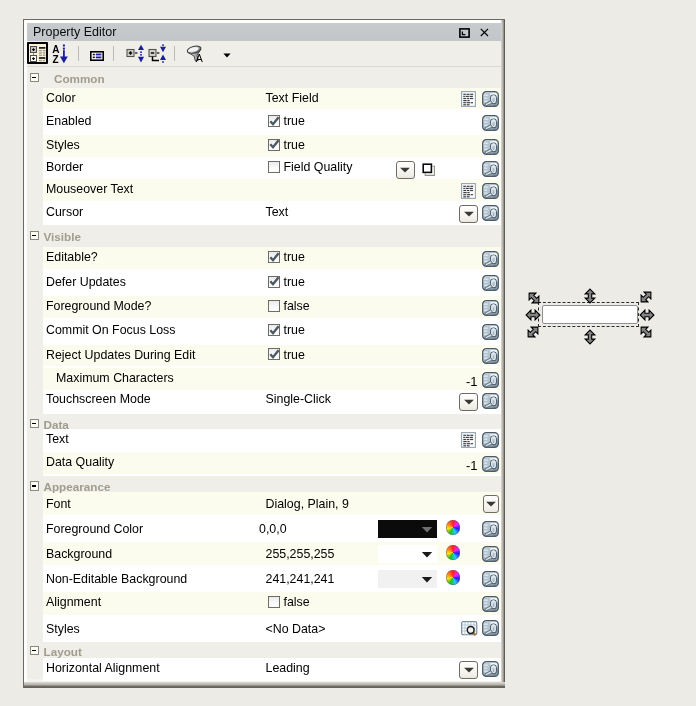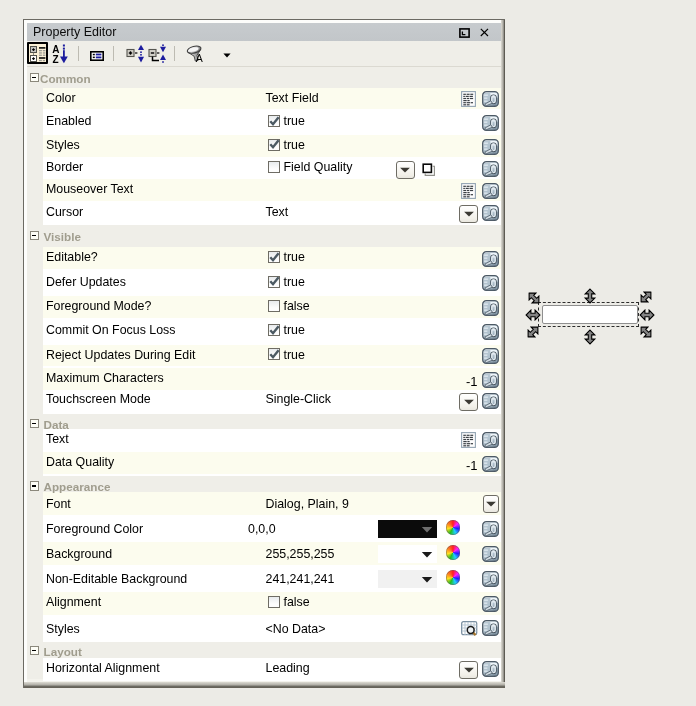--- a/index.html
+++ b/index.html
@@ -133,21 +133,21 @@
 <div class="crm" style="top:296.0px;height:21.5px"></div>
 <div class="crm" style="top:344.6px;height:21.5px"></div>
 <div class="crm" style="top:368.4px;height:21.5px"></div>
 <div class="crm" style="top:452.4px;height:21.5px"></div>
 <div class="crm" style="top:492.2px;height:23.0px"></div>
 <div class="crm" style="top:542.2px;height:23.0px"></div>
 <div class="crm" style="top:592.2px;height:23.0px"></div>
 <div class="mbox" style="left:29.5px;top:72.9px">
     <i></i>
   </div>
-<div class="hdt" style="left:40px;top:73.1px">Common</div>
+<div class="hdt" style="left:54px;top:73.1px">Common</div>
 <div class="mbox" style="left:29.5px;top:230.5px">
     <i></i>
   </div>
 <div class="hdt" style="left:43.5px;top:230.7px">Visible</div>
 <div class="mbox" style="left:29.5px;top:418.6px">
     <i></i>
   </div>
 <div class="hdt" style="left:43.5px;top:418.8px">Data</div>
 <div class="mbox" style="left:29.5px;top:481.2px">
     <i></i>
@@ -458,21 +458,21 @@
     <path d="M2 2 L8.2 2 L8.2 14 L2 14 Z" fill="#aebfcc" opacity="0.8"></path>
     <path d="M8.6 1.9 L14.3 1.9 Q15.5 2.8 15.4 4.6 L15.4 6.8 L8.6 6.2 Z" fill="#eef5fa"></path>
     <rect x="2.1" y="3.6" width="3.8" height="1.1" fill="#e9f0f5"></rect>
     <rect x="2.1" y="6.6" width="3.2" height="1.1" fill="#e9f0f5"></rect>
     <rect x="2.1" y="9.6" width="3.4" height="1.1" fill="#e9f0f5"></rect>
     <rect x="8.7" y="4" width="5.6" height="8.6" rx="2.8" fill="none" stroke="#47545e" stroke-width="1.1"></rect>
     <rect x="9.8" y="5" width="3.4" height="6.6" rx="1.7" fill="none" stroke="#e2eaf0" stroke-width="1.4"></rect>
     <path d="M2.6 13.2 L8.8 9.8 L10.4 12.2 L4.6 14.6 Z" fill="#d3dde4" stroke="#5b6974" stroke-width="0.9"></path>
     <path d="M4.2 14.8 Q10 15.8 14 13.6 L14.4 14.4 Q9 16.2 3.6 15.3 Z" fill="#5b6a75" opacity="0.5"></path>
   </svg>
-<div class="lab" style="left:46px;top:368.4px">Maximum Characters</div>
+<div class="lab" style="left:56px;top:368.4px">Maximum Characters</div>
 <div class="lab" style="left:430px;top:370.9px;width:47.5px;text-align:right;font-size:13px">-1</div>
 <svg class="abs" style="left:481.5px;top:371.9px" width="17" height="16" viewBox="0 0 17 16">
     <defs>
       <linearGradient id="gdb" x1="0" y1="0" x2="0.55" y2="1">
         <stop offset="0" stop-color="#eef4f8"></stop>
         <stop offset="0.5" stop-color="#c2d1db"></stop>
         <stop offset="1" stop-color="#8a9dac"></stop>
       </linearGradient>
     </defs>
     <rect x="0.7" y="0.7" width="15.6" height="14.6" rx="3.6" fill="url(#gdb)" stroke="#4d5a66" stroke-width="1.3"></rect>
@@ -573,21 +573,21 @@
     <path d="M4.2 14.8 Q10 15.8 14 13.6 L14.4 14.4 Q9 16.2 3.6 15.3 Z" fill="#5b6a75" opacity="0.5"></path>
   </svg>
 <div class="lab" style="left:46px;top:493.7px">Font</div>
 <div class="lab" style="left:265.5px;top:493.7px">Dialog, Plain, 9</div>
 <div class="dd" style="left:483.2px;top:495.4px;width:16.0px;height:18.0px">
     <svg width="11" height="6" viewBox="0 0 11 6">
       <path d="M0.6 0.7 L10.4 0.7 L5.5 5.5 Z" fill="#3b3933"></path>
     </svg>
   </div>
 <div class="lab" style="left:46px;top:518.7px">Foreground Color</div>
-<div class="lab" style="left:248px;top:518.7px">0,0,0</div>
+<div class="lab" style="left:259px;top:518.7px">0,0,0</div>
 <div class="abs" style="left:377.5px;top:519.5px;width:59.5px;height:18.3px;background:#0b0b0b;"></div>
 <svg class="abs" style="left:420.5px;top:525.5px" width="12" height="7" viewBox="0 0 12 7">
     <path d="M0.8 0.9 L11.2 0.9 L6 6.4 Z" fill="#6e6e6e"></path>
   </svg>
 <div class="abs" style="left:445.9px;top:520.1px;width:14.6px;height:14.6px;border-radius:50%;background:conic-gradient(from 0deg,#ff2020,#ff20ff,#2020ff,#20d0ff,#20c020,#ffe020,#ff8020,#ff2020);box-shadow:inset 0 0 0 0.8px rgba(90,90,90,0.55)"></div>
 <svg class="abs" style="left:481.5px;top:520.5px" width="17" height="16" viewBox="0 0 17 16">
     <defs>
       <linearGradient id="gdb" x1="0" y1="0" x2="0.55" y2="1">
         <stop offset="0" stop-color="#eef4f8"></stop>
         <stop offset="0.5" stop-color="#c2d1db"></stop>

